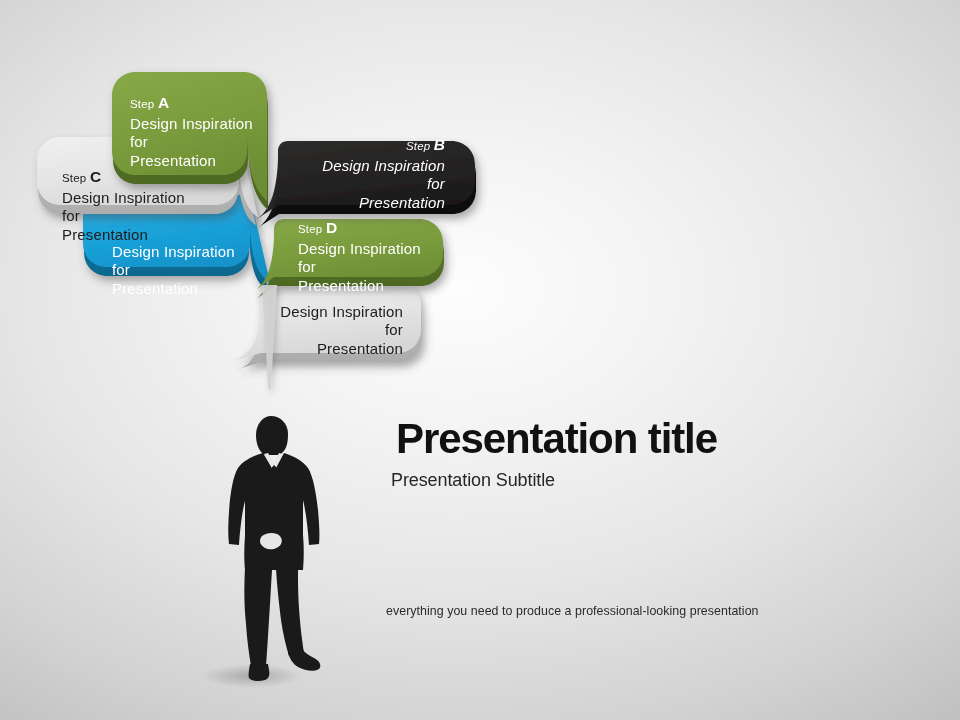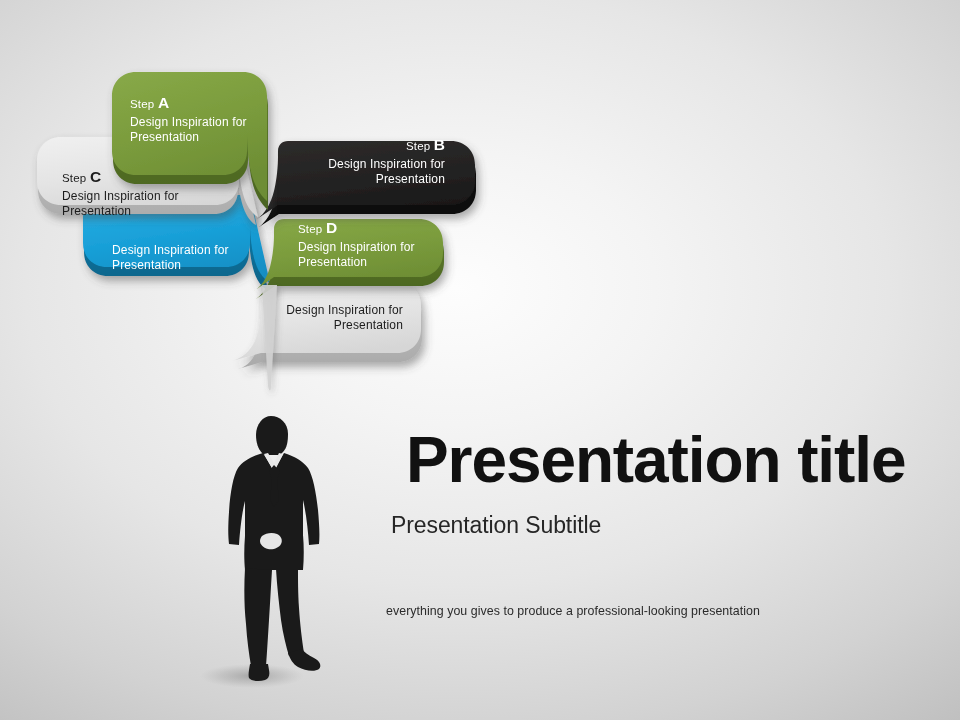--- a/index.html
+++ b/index.html
@@ -55,29 +55,29 @@
     letter-spacing: .2px;
     white-space: nowrap;
     margin-bottom: 2px;
   }
   .step-letter {
     font-size: 15.5px;
     font-weight: bold;
     letter-spacing: 0;
   }
   .desc-line {
-    font-size: 12px;
+    font-size: 15px;
     letter-spacing: .15px;
   }
   .light-text { color: #ffffff; }
   .dark-text  { color: #1c1c1c; }
 
   
   #text-a { left: 130px; top: 94px;  width: 125px; text-align: left; }
-  #text-b { left: 315px; top: 136px; width: 130px; text-align: right; }
+  #text-b { left: 315px; top: 136px; width: 130px; text-align: right; font-style: italic; }
   #text-c { left: 62px;  top: 157px; width: 125px; text-align: left; margin-top: 11px; }
   #text-d { left: 298px; top: 219px; width: 128px; }
   #text-e { left: 112px; top: 243px; width: 130px; text-align: left; }
   #text-f { left: 275px; top: 303px; width: 128px; text-align: right; }
 
   
   #businessman {
     position: absolute;
     left: 222px;
     top: 408px;
@@ -87,30 +87,30 @@
   #businessman svg { display: block; overflow: visible; }
 
   
   #title-block {
     position: absolute;
     left: 388px;
     top: 409px;
     width: 540px;
   }
   #presentation-title {
-    font-size: 64px;
+    font-size: 42px;
     font-weight: bold;
     color: #111111;
     letter-spacing: -1.1px;
     line-height: 1.05;
-    margin: 18px;
+    margin: 8px;
     white-space: nowrap;
   }
   #presentation-subtitle {
-    font-size: 23px;
+    font-size: 18px;
     font-weight: normal;
     color: #262626;
     letter-spacing: -.1px;
     margin: 9px 0 0 3px;
     white-space: nowrap;
   }
   #body-copy {
     position: absolute;
     left: 386px;
     top: 603px;
@@ -475,16 +475,16 @@
                C 86 247 82 244 80 241 Z"></path>
     </svg>
   </div>
 
   <div id="title-block">
     <h1 id="presentation-title">Presentation title</h1>
     <div id="presentation-subtitle">Presentation Subtitle</div>
   </div>
 
   <div id="body-copy">
-    <div>everything you gives to produce a professional-looking presentation</div>
+    <div>everything you need to produce a professional-looking presentation</div>
   </div>
 
 </div>
 
 </body></html>

